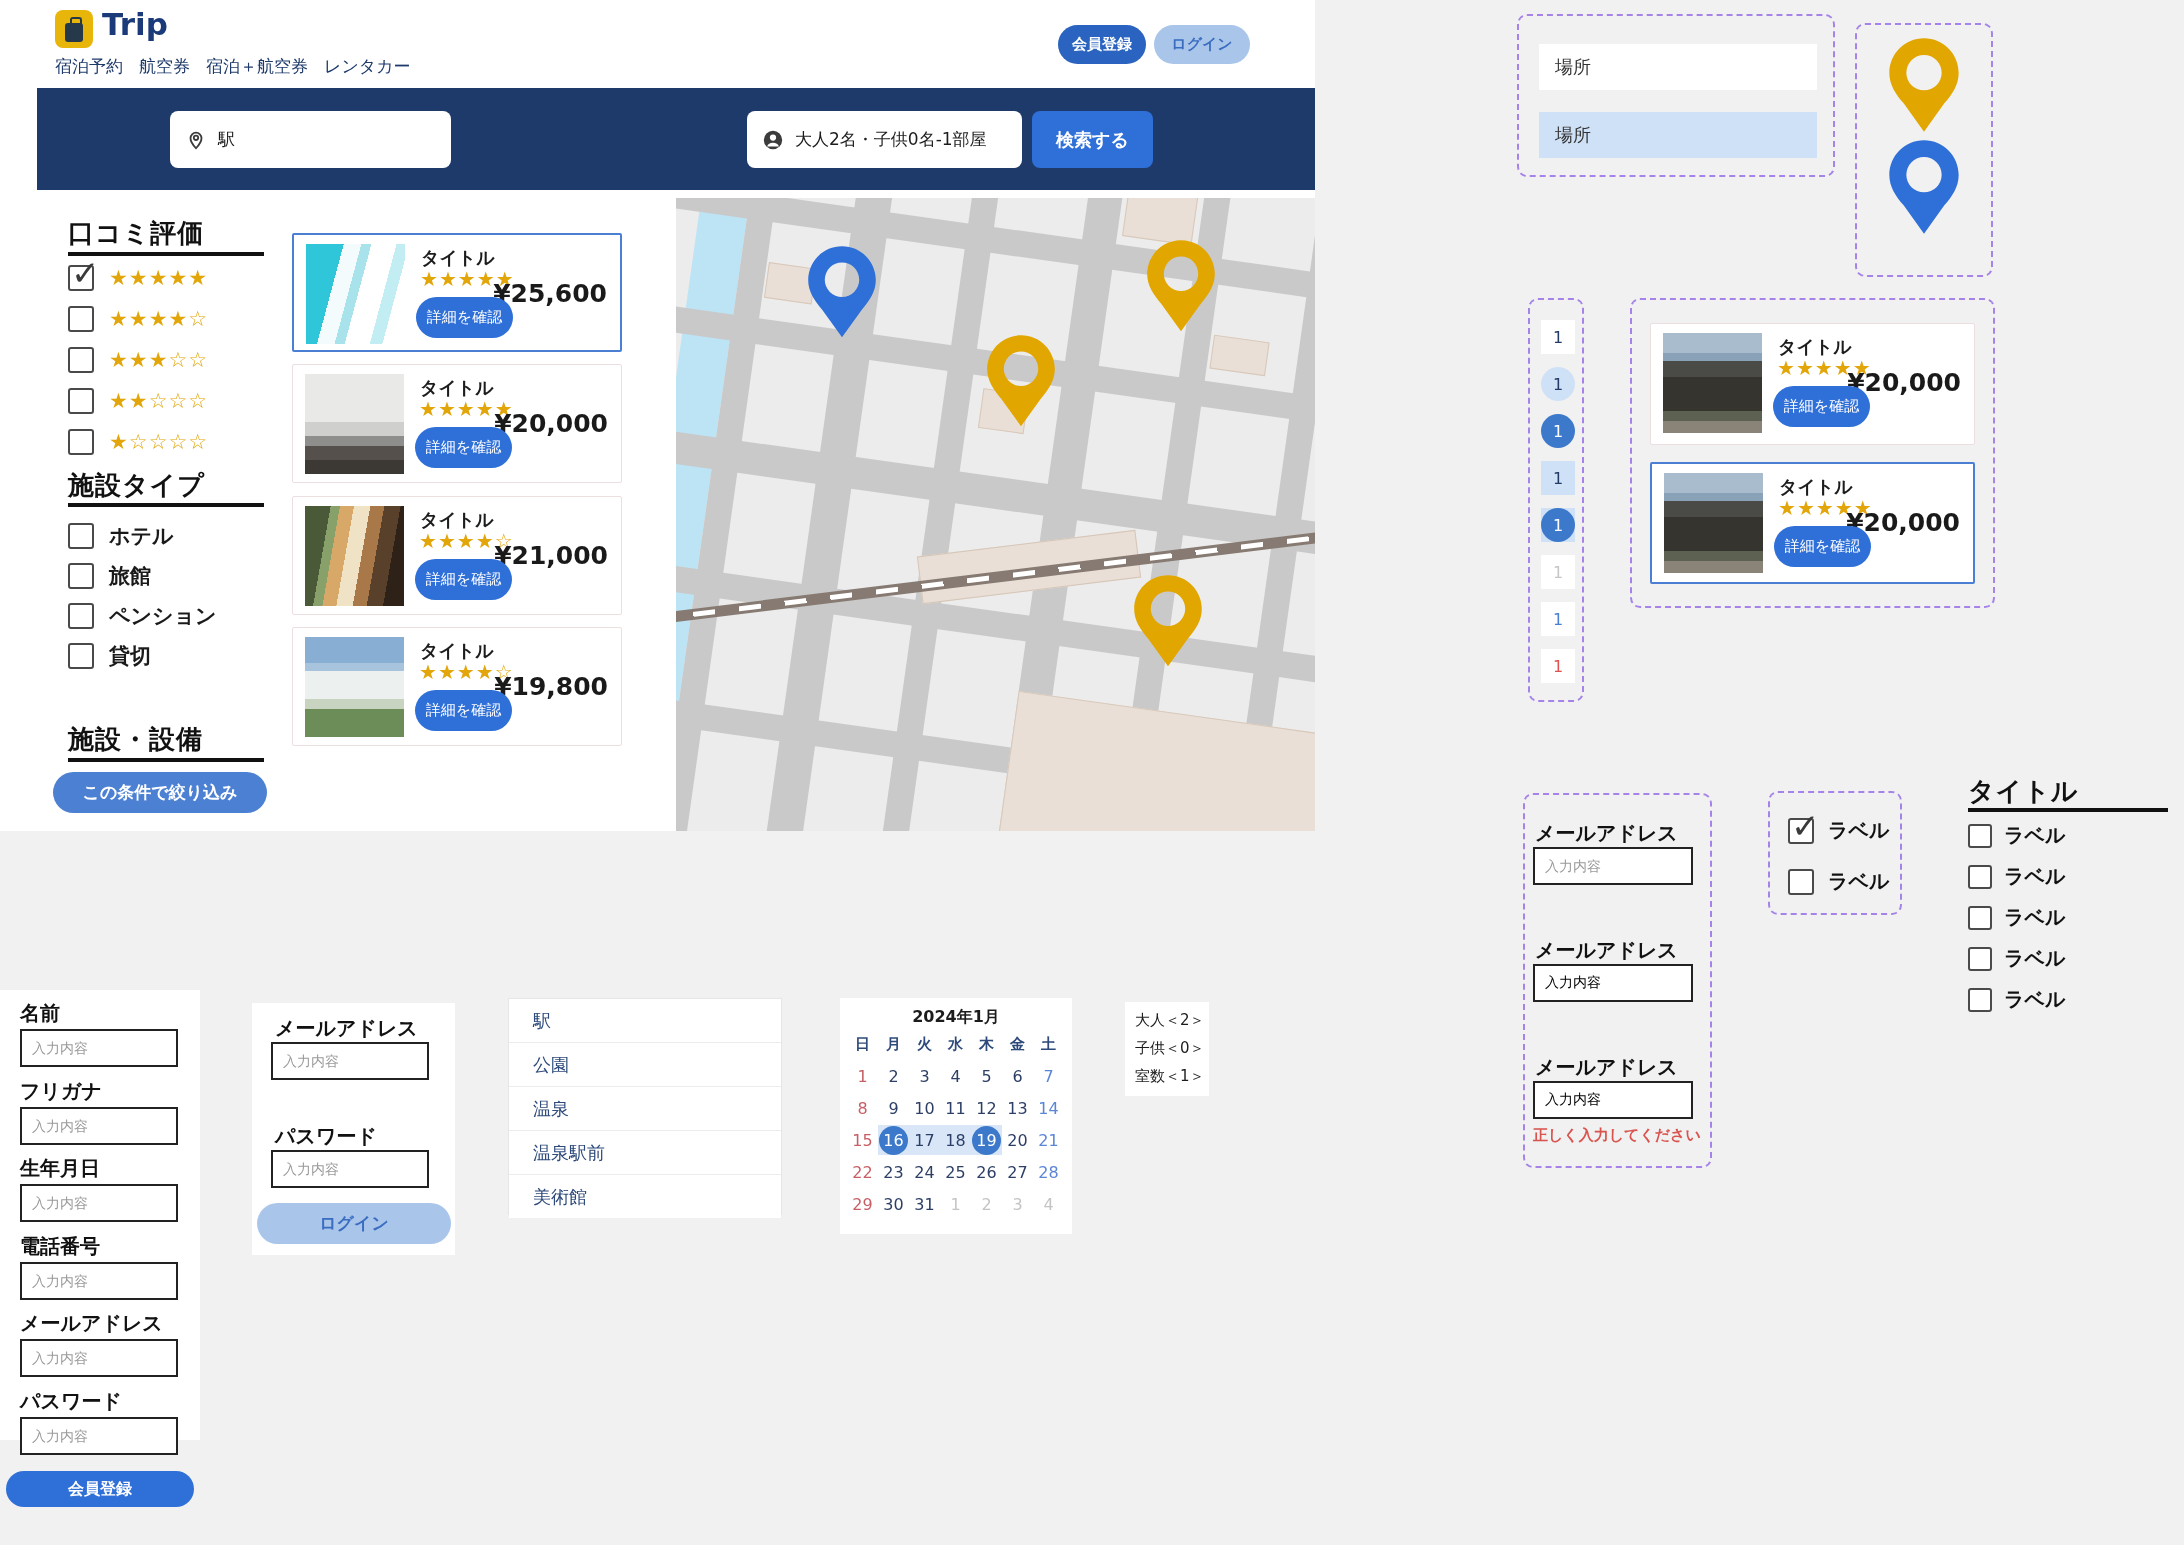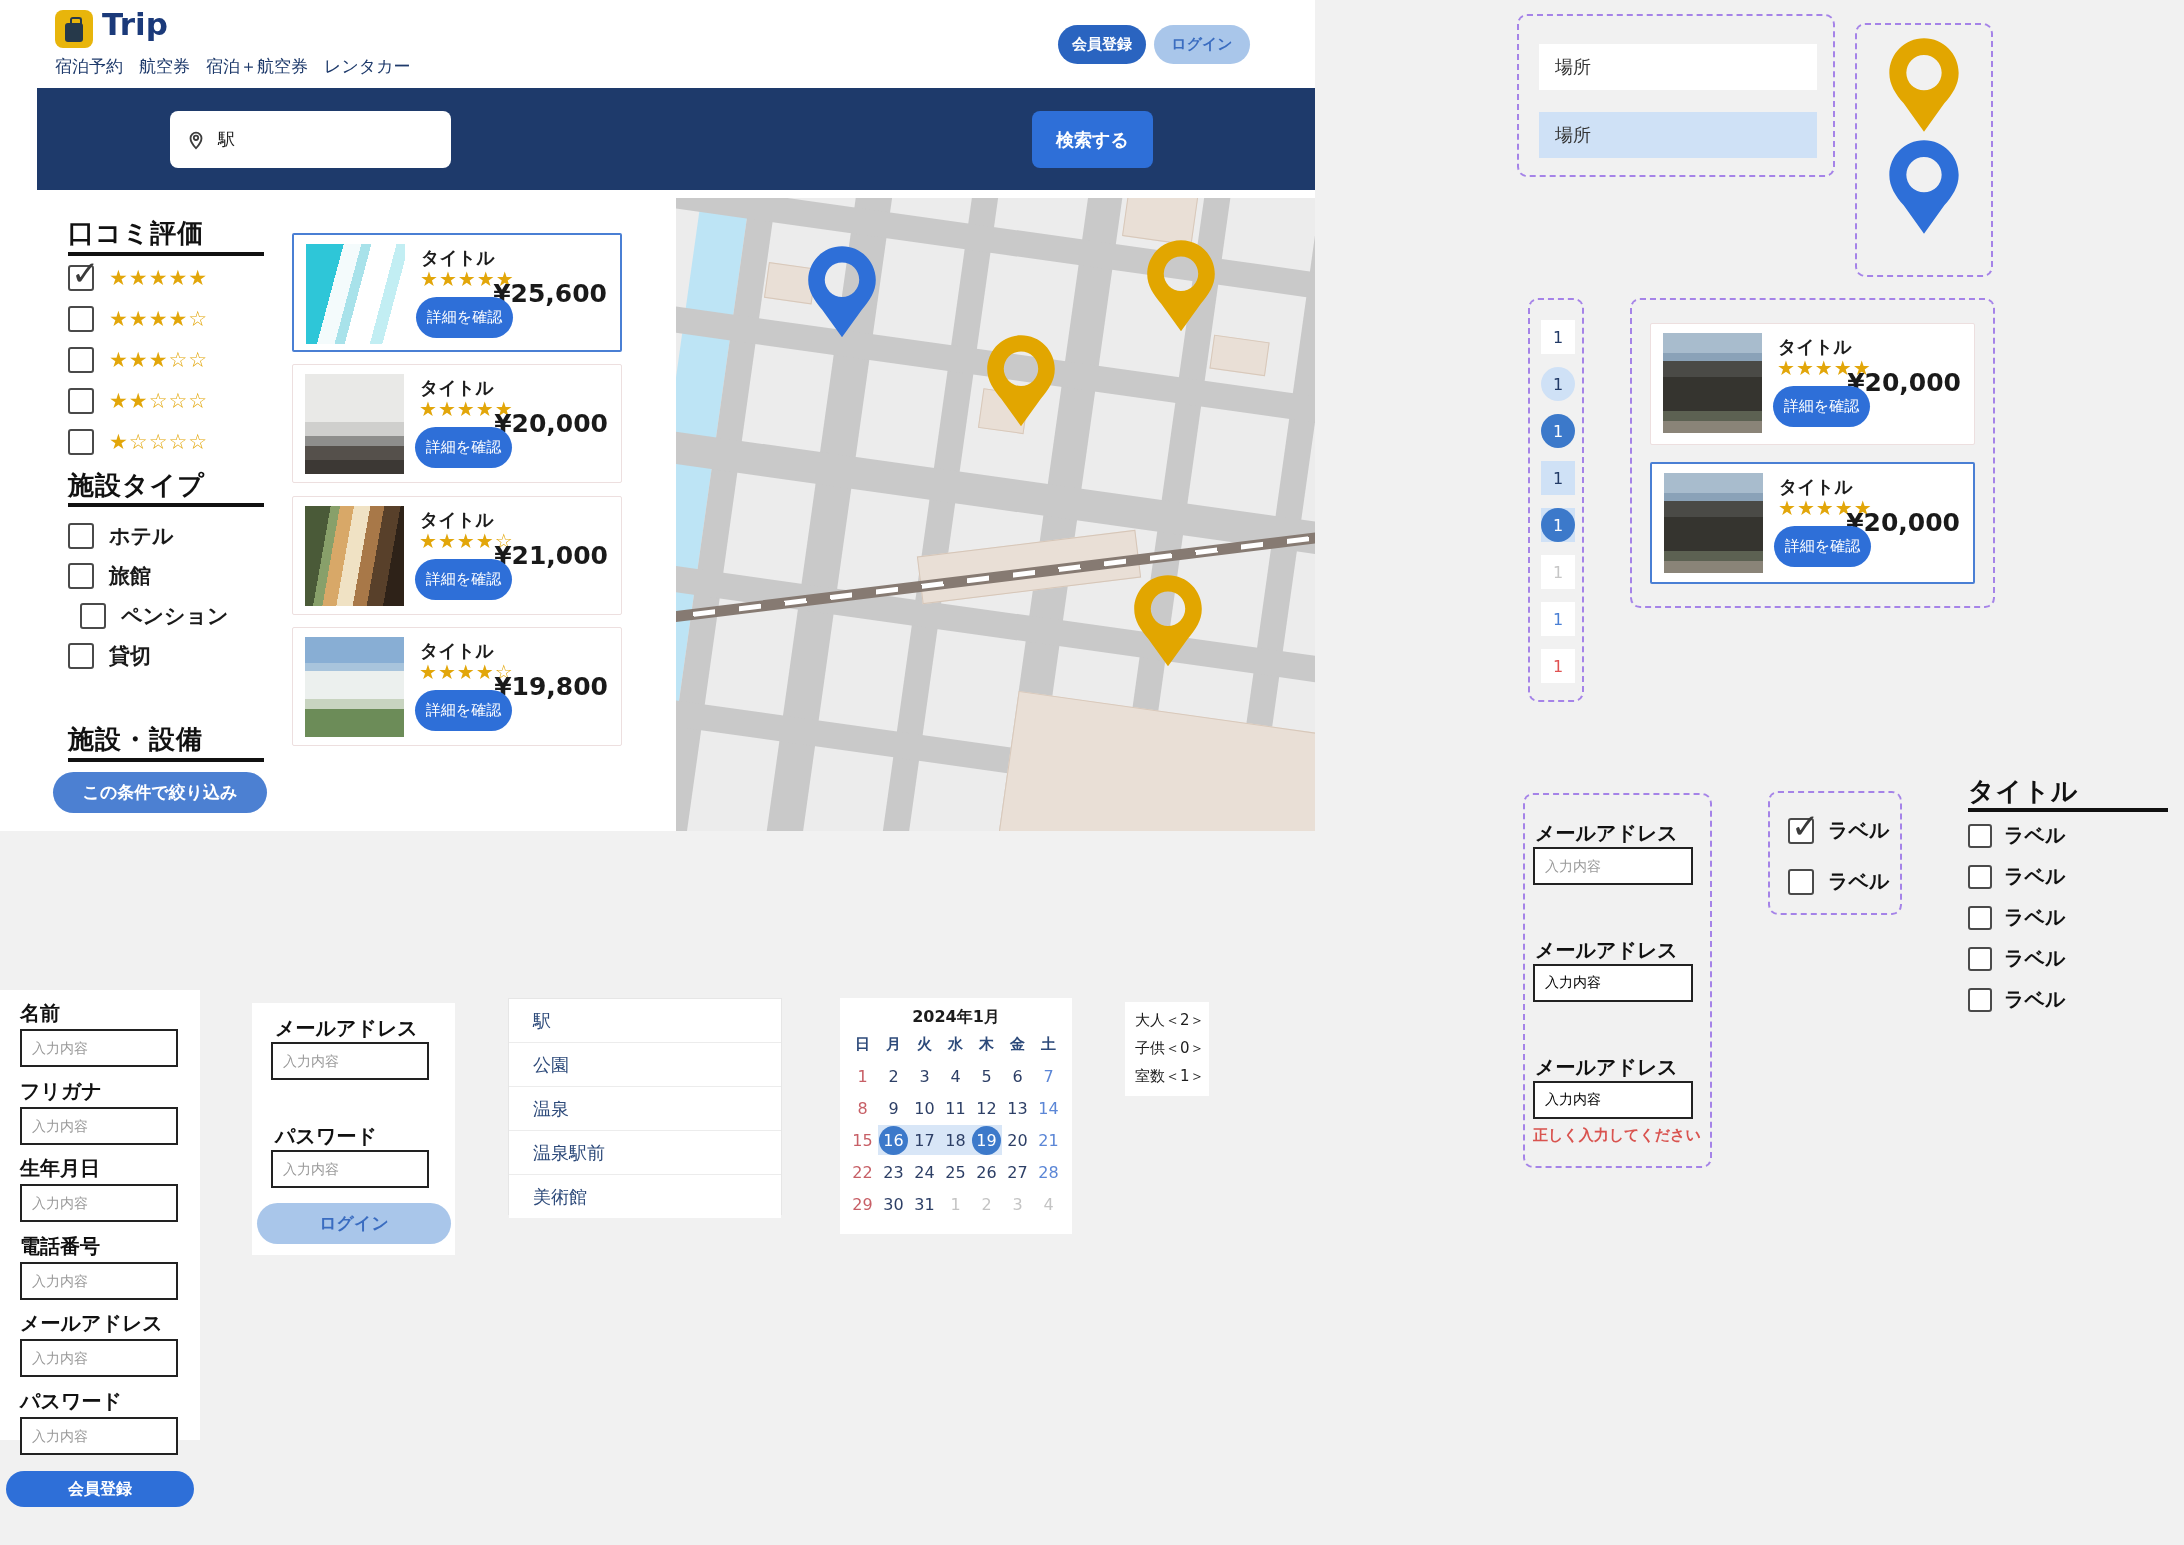--- a/index.html
+++ b/index.html
@@ -113,20 +113,28 @@
   <button class="btn btn-login-top">ログイン</button>
 
   <div class="search-band">
     <div class="s-field" id="f-loc">
       <svg width="22" height="22" viewBox="0 0 24 24">
           <path d="M12 21s-6-6.6-6-11a6 6 0 1 1 12 0c0 4.4-6 11-6 11z" fill="none" stroke="#3c3c3c" stroke-width="2"></path>
           <circle cx="12" cy="9.6" r="2.4" fill="none" stroke="#3c3c3c" stroke-width="2"></circle>
         </svg>
       <span>駅</span>
     </div>
+    <div class="s-field" id="f-guest">
+      <svg width="22" height="22" viewBox="0 0 24 24">
+          <circle cx="12" cy="12" r="10" fill="#3c3c3c"></circle>
+          <circle cx="12" cy="9.4" r="3.4" fill="#fff"></circle>
+          <path d="M5.6 19.2a6.6 5.4 0 0 1 12.8 0z" fill="#fff"></path>
+        </svg>
+      <span>大人2名・子供0名-1部屋</span>
+    </div>
     <button class="btn btn-search">検索する</button>
   </div>
 
   <div class="h-ul" style="top:216px">口コミ評価</div>
   <div class="rule" style="top:252px"></div>
   <div id="rating-rows">
       <div class="side-row" style="top: 265px;">
         <span class="cbx checked"></span>
         <span class="stars">★★★★★</span>
       </div>
@@ -152,21 +160,21 @@
   <div class="rule" style="top:503px"></div>
   <div id="type-rows">
       <div class="side-row" style="top: 522px;">
         <span class="cbx"></span>
         <span class="type-label">ホテル</span>
       </div>
       <div class="side-row" style="top: 562px;">
         <span class="cbx"></span>
         <span class="type-label">旅館</span>
       </div>
-      <div class="side-row" style="top: 602px; margin-left: 12px;">
+      <div class="side-row" style="top: 602px;">
         <span class="cbx"></span>
         <span class="type-label">ペンション</span>
       </div>
       <div class="side-row" style="top: 642px;">
         <span class="cbx"></span>
         <span class="type-label">貸切</span>
       </div>
     </div>
 
   <div class="h-ul" style="top:722px">施設・設備</div>

